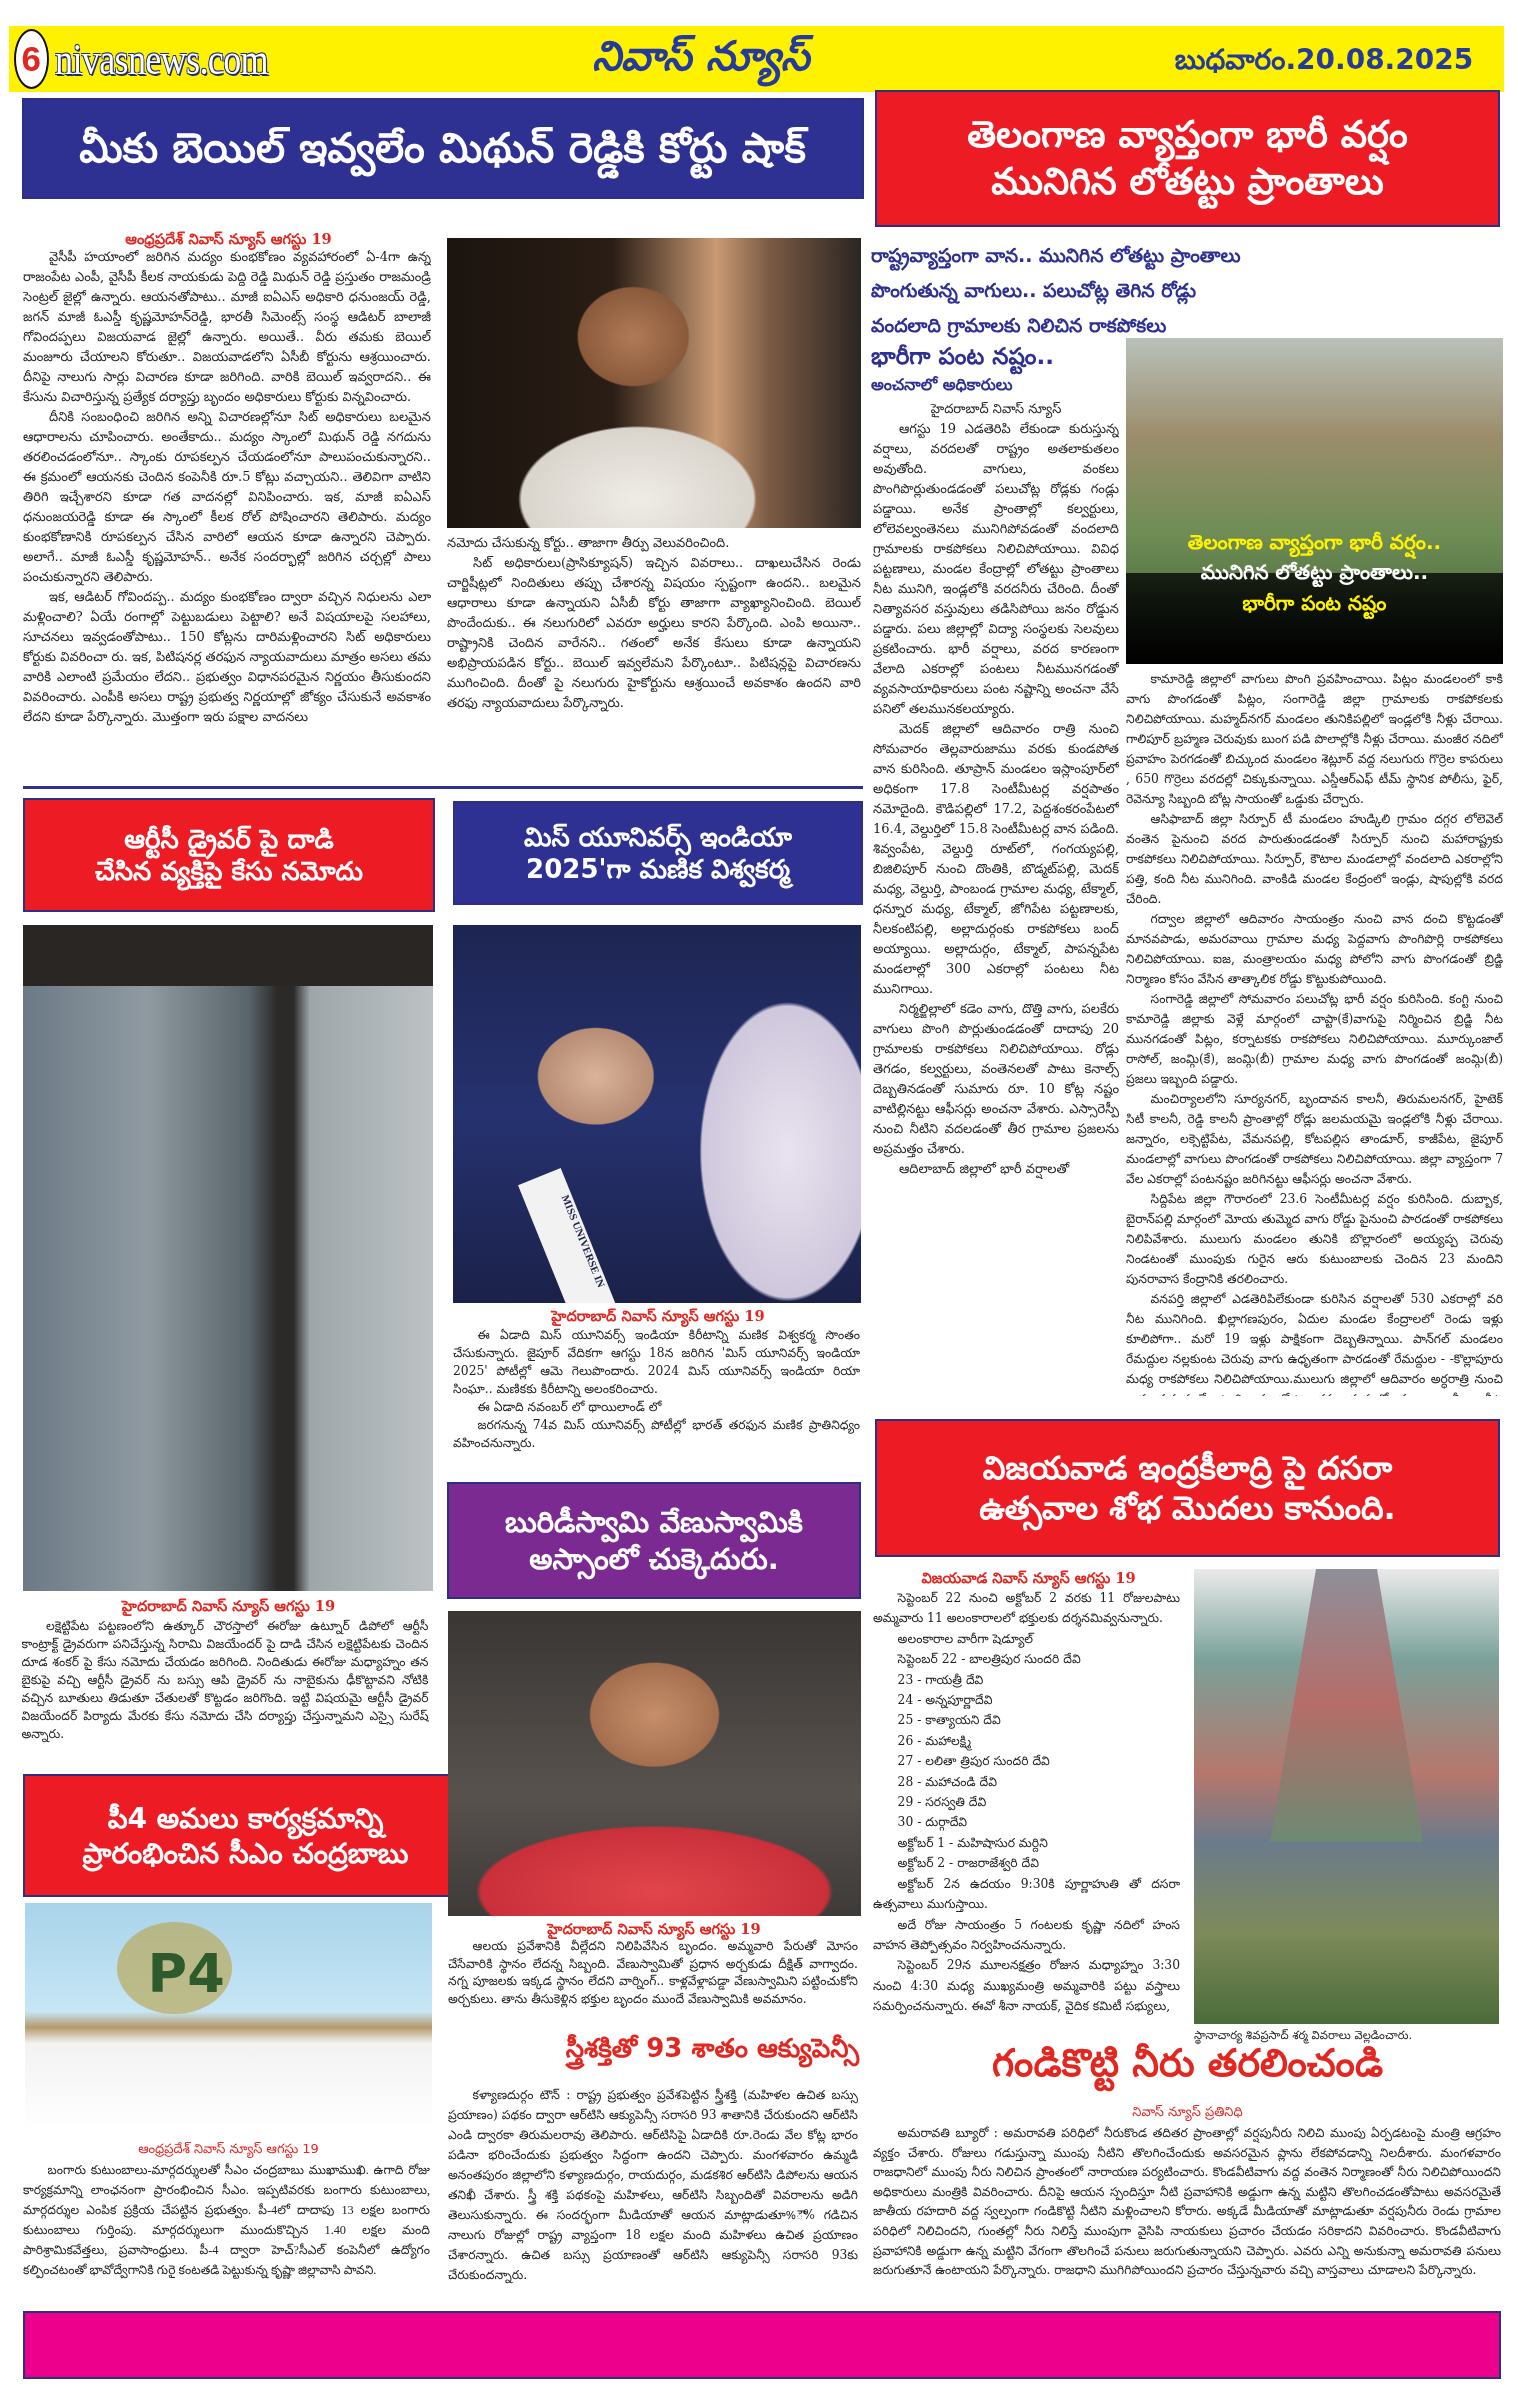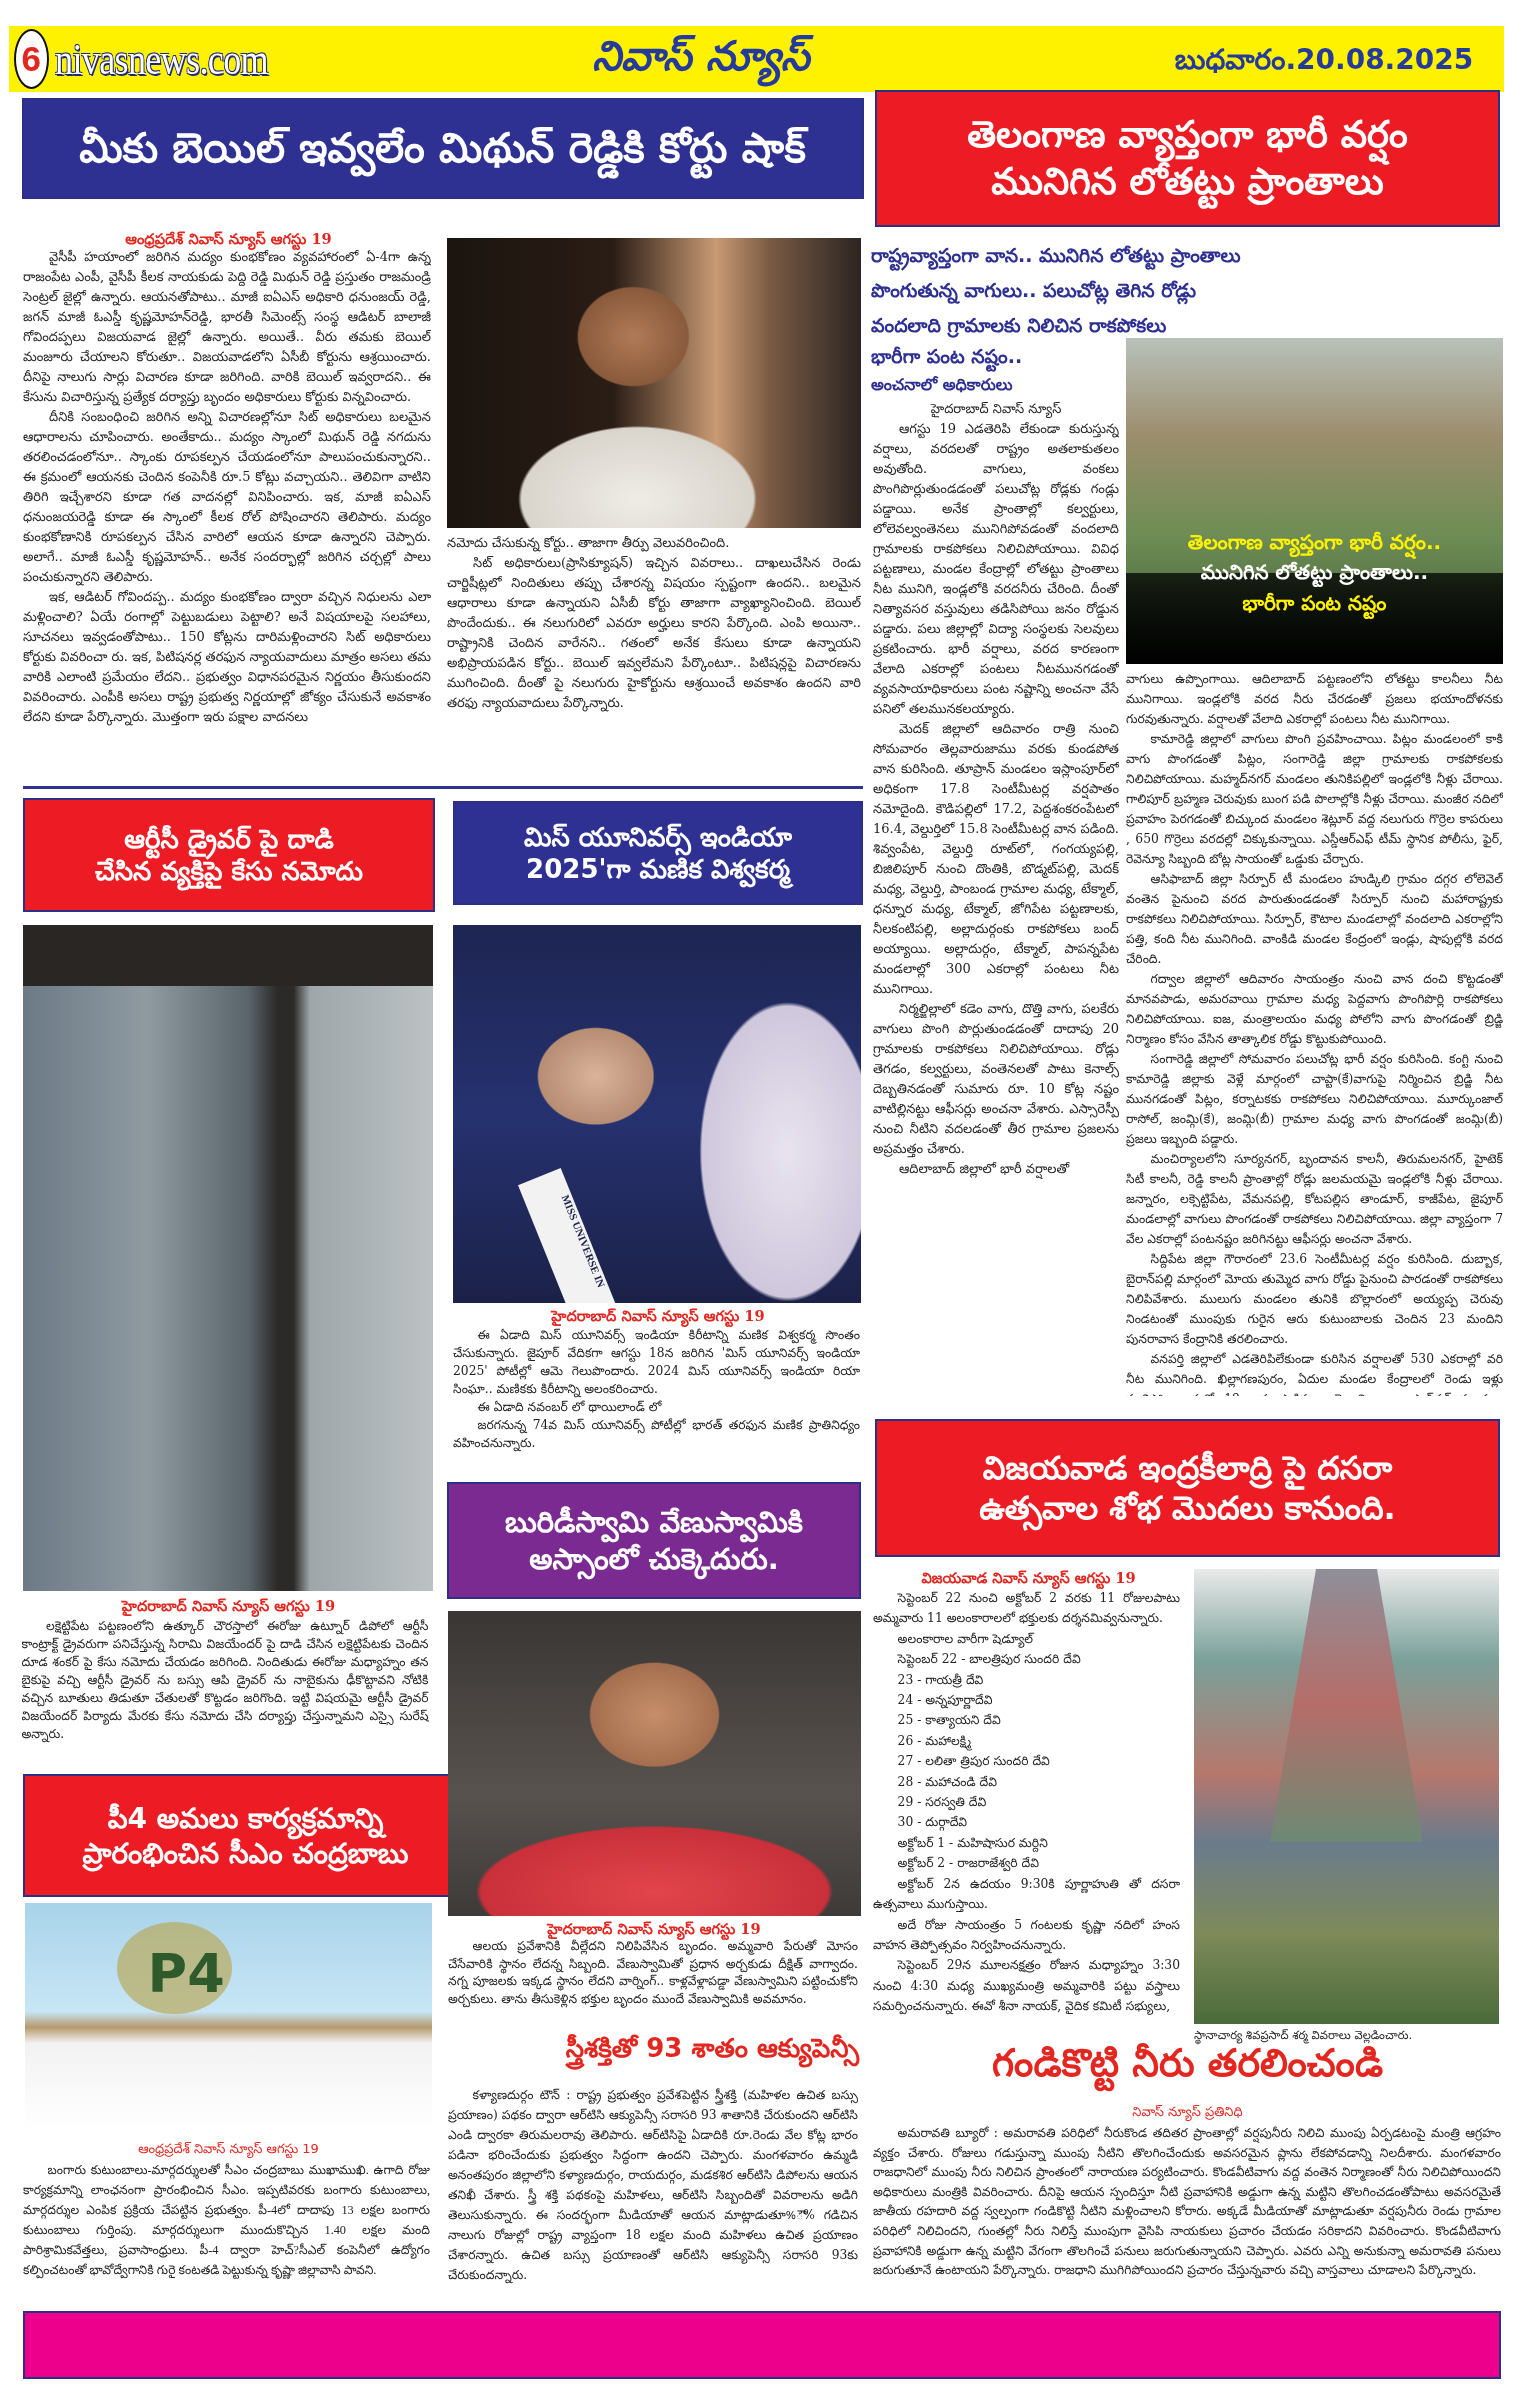--- a/index.html
+++ b/index.html
@@ -78,41 +78,40 @@
   <span>తెలంగాణ వ్యాప్తంగా భారీ వర్షం</span>
   <span>మునిగిన లోతట్టు ప్రాంతాలు</span>
 </div>
 
 <div class="abs" style="left:871px; top:238px; width:430px; color:#2e3192; font-weight:bold; font-size:19px; line-height:35px;">
   <div>రాష్ట్రవ్యాప్తంగా వాన.. మునిగిన లోతట్టు ప్రాంతాలు</div>
   <div>పొంగుతున్న వాగులు.. పలుచోట్ల తెగిన రోడ్లు</div>
   <div>వందలాది గ్రామాలకు నిలిచిన రాకపోకలు</div>
 </div>
 <div class="abs" style="left:871px; top:341px; width:199px; color:#2e3192; font-weight:bold;">
-  <div style="font-size:19px; line-height:31px;">భారీగా పంట నష్టం..</div>
+  <div style="font-size:23px; line-height:31px;">భారీగా పంట నష్టం..</div>
   <div style="font-size:16px; line-height:26px;">అంచనాలో అధికారులు</div>
 </div>
 
 <div class="abs photo ph-rain" style="left:1126px; top:338px; width:377px; height:326px;">
   <div class="band"></div>
   <div class="overlay-text" style="top:192px; color:#fff200; font-size:20px;">తెలంగాణ వ్యాప్తంగా భారీ వర్షం..</div>
   <div class="overlay-text" style="top:222px; color:#ffffff; font-size:20px;">మునిగిన లోతట్టు ప్రాంతాలు..</div>
   <div class="overlay-text" style="top:253px; color:#fff200; font-size:20px;">భారీగా పంట నష్టం</div>
 </div>
 
 <div class="abs body" style="left:873px; top:399px; width:246px; height:997px; overflow:hidden; font-size:13px; line-height:20px;">
   <p style="text-align:center; text-indent:0;">హైదరాబాద్ నివాస్ న్యూస్</p>
   <p>ఆగస్టు 19 ఎడతెరిపి లేకుండా కురుస్తున్న వర్షాలు, వరదలతో రాష్ట్రం అతలాకుతలం అవుతోంది. వాగులు, వంకలు పొంగిపొర్లుతుండడంతో పలుచోట్ల రోడ్లకు గండ్లు పడ్డాయి. అనేక ప్రాంతాల్లో కల్వర్టులు, లోలెవల్వంతెనలు మునిగిపోవడంతో వందలాది గ్రామాలకు రాకపోకలు నిలిచిపోయాయి. వివిధ పట్టణాలు, మండల కేంద్రాల్లో లోతట్టు ప్రాంతాలు నీట మునిగి, ఇండ్లలోకి వరదనీరు చేరింది. దీంతో నిత్యావసర వస్తువులు తడిసిపోయి జనం రోడ్డున పడ్డారు. పలు జిల్లాల్లో విద్యా సంస్థలకు సెలవులు ప్రకటించారు. భారీ వర్షాలు, వరద కారణంగా వేలాది ఎకరాల్లో పంటలు నీటమునగడంతో వ్యవసాయాధికారులు పంట నష్టాన్ని అంచనా వేసే పనిలో తలమునకలయ్యారు.</p>
   <p>మెదక్ జిల్లాలో ఆదివారం రాత్రి నుంచి సోమవారం తెల్లవారుజాము వరకు కుండపోత వాన కురిసింది. తూప్రాన్ మండలం ఇస్లాంపూర్‌లో అధికంగా 17.8 సెంటీమీటర్ల వర్షపాతం నమోదైంది. కౌడిపల్లిలో 17.2, పెద్దశంకరంపేటలో 16.4, వెల్దుర్తిలో 15.8 సెంటీమీటర్ల వాన పడింది. శివ్వంపేట, వెల్దుర్తి రూట్‌లో, గంగయ్యపల్లి, బిజిలిపూర్ నుంచి దొంతికి, బొడ్మట్‌పల్లి, మెదక్ మధ్య, వెల్దుర్తి, పాంబండ గ్రామాల మధ్య, టేక్మాల్, ధన్నూర మధ్య, టేక్మాల్, జోగిపేట పట్టణాలకు, నీలకంటిపల్లి, అల్లాదుర్గంకు రాకపోకలు బంద్ అయ్యాయి. అల్లాదుర్గం, టేక్మాల్, పాపన్నపేట మండలాల్లో 300 ఎకరాల్లో పంటలు నీట మునిగాయి.</p>
   <p>నిర్మల్జిల్లాలో కడెం వాగు, దొత్తి వాగు, పలకేరు వాగులు పొంగి పొర్లుతుండడంతో దాదాపు 20 గ్రామాలకు రాకపోకలు నిలిచిపోయాయి. రోడ్లు తెగడం, కల్వర్టులు, వంతెనలతో పాటు కెనాల్స్ దెబ్బతినడంతో సుమారు రూ. 10 కోట్ల నష్టం వాటిల్లినట్టు ఆఫీసర్లు అంచనా వేశారు. ఎస్సారెస్పీ నుంచి నీటిని వదలడంతో తీర గ్రామాల ప్రజలను అప్రమత్తం చేశారు.</p>
   <p>ఆదిలాబాద్ జిల్లాలో భారీ వర్షాలతో</p>
 </div>
 
 <div class="abs body" style="left:1126px; top:669px; width:377px; height:727px; overflow:hidden; font-size:12.3px; line-height:20px;">
-  <p class="noind">వాగులు ఉప్పొంగాయి. ఆదిలాబాద్ పట్టణంలోని లోతట్టు కాలనీలు నీట మునిగాయి. ఇండ్లలోకి వరద నీరు చేరడంతో ప్రజలు భయాందోళనకు గురవుతున్నారు. వర్షాలతో వేలాది ఎకరాల్లో పంటలు నీట మునిగాయి.</p>
   <p>కామారెడ్డి జిల్లాలో వాగులు పొంగి ప్రవహించాయి. పిట్లం మండలంలో కాకి వాగు పొంగడంతో పిట్లం, సంగారెడ్డి జిల్లా గ్రామాలకు రాకపోకలకు నిలిచిపోయాయి. మహ్మద్‌నగర్ మండలం తునికిపల్లిలో ఇండ్లలోకి నీళ్లు చేరాయి. గాలిపూర్ బ్రహ్మణ చెరువుకు బుంగ పడి పొలాల్లోకి నీళ్లు చేరాయి. మంజీర నదిలో ప్రవాహం పెరగడంతో బిచ్కుంద మండలం శెట్లూర్ వద్ద నలుగురు గొర్రెల కాపరులు , 650 గొర్రెలు వరదల్లో చిక్కుకున్నాయి. ఎస్డీఆర్ఎఫ్ టీమ్ స్థానిక పోలీసు, ఫైర్, రెవెన్యూ సిబ్బంది బోట్ల సాయంతో ఒడ్డుకు చేర్చారు.</p>
   <p>ఆసిఫాబాద్ జిల్లా సిర్పూర్ టీ మండలం హుడ్కిలి గ్రామం దగ్గర లోలెవెల్ వంతెన పైనుంచి వరద పారుతుండడంతో సిర్పూర్ నుంచి మహారాష్ట్రకు రాకపోకలు నిలిచిపోయాయి. సిర్పూర్, కౌటాల మండలాల్లో వందలాది ఎకరాల్లోని పత్తి, కంది నీట మునిగింది. వాంకిడి మండల కేంద్రంలో ఇండ్లు, షాపుల్లోకి వరద చేరింది.</p>
   <p>గద్వాల జిల్లాలో ఆదివారం సాయంత్రం నుంచి వాన దంచి కొట్టడంతో మానవపాడు, అమరవాయి గ్రామాల మధ్య పెద్దవాగు పొంగిపొర్లి రాకపోకలు నిలిచిపోయాయి. ఐజ, మంత్రాలయం మధ్య పోలోని వాగు పొంగడంతో బ్రిడ్జి నిర్మాణం కోసం వేసిన తాత్కాలిక రోడ్డు కొట్టుకుపోయింది.</p>
   <p>సంగారెడ్డి జిల్లాలో సోమవారం పలుచోట్ల భారీ వర్షం కురిసింది. కంగ్టి నుంచి కామారెడ్డి జిల్లాకు వెళ్లే మార్గంలో చాప్టా(కే)వాగుపై నిర్మించిన బ్రిడ్జి నీట మునగడంతో పిట్లం, కర్నాటకకు రాకపోకలు నిలిచిపోయాయి. మూర్కుంజాల్ రాసోల్, జంమ్గి(కే), జంమ్గి(బీ) గ్రామాల మధ్య వాగు పొంగడంతో జంమ్గి(బీ) ప్రజలు ఇబ్బంది పడ్డారు.</p>
   <p>మంచిర్యాలలోని సూర్యనగర్, బృందావన కాలనీ, తిరుమలనగర్, హైటెక్ సిటీ కాలనీ, రెడ్డి కాలనీ ప్రాంతాల్లో రోడ్లు జలమయమై ఇండ్లలోకి నీళ్లు చేరాయి. జన్నారం, లక్సెట్టిపేట, వేమనపల్లి, కోటపల్లిస తాండూర్, కాజీపేట, జైపూర్ మండలాల్లో వాగులు పొంగడంతో రాకపోకలు నిలిచిపోయాయి. జిల్లా వ్యాప్తంగా 7 వేల ఎకరాల్లో పంటనష్టం జరిగినట్టు ఆఫీసర్లు అంచనా వేశారు.</p>
   <p>సిద్దిపేట జిల్లా గౌరారంలో 23.6 సెంటీమీటర్ల వర్షం కురిసింది. దుబ్బాక, బైరాన్‌పల్లి మార్గంలో మోయ తుమ్మెద వాగు రోడ్డు పైనుంచి పారడంతో రాకపోకలు నిలిపివేశారు. ములుగు మండలం తునికి బొల్లారంలో అయ్యప్ప చెరువు నిండటంతో ముంపుకు గురైన ఆరు కుటుంబాలకు చెందిన 23 మందిని పునరావాస కేంద్రానికి తరలించారు.</p>
   <p>వనపర్తి జిల్లాలో ఎడతెరిపిలేకుండా కురిసిన వర్షాలతో 530 ఎకరాల్లో వరి నీట మునిగింది. ఖిల్లాగణపురం, ఏదుల మండల కేంద్రాలలో రెండు ఇళ్లు కూలిపోగా.. మరో 19 ఇళ్లు పాక్షికంగా దెబ్బతిన్నాయి. పాన్‌గల్ మండలం రేమద్దుల నల్లకుంట చెరువు వాగు ఉధృతంగా పారడంతో రేమద్దుల - -కొల్లాపూరు మధ్య రాకపోకలు నిలిచిపోయాయి.ములుగు జిల్లాలో ఆదివారం అర్ధరాత్రి నుంచి వాన పడుతూనే ఉంది. మంగపేట, కమలాపురంలో పలు కాలనీలు నీట మునిగాయి. కల్వర్టులు, బ్రిడ్జిల పైనుంచి వరద పారుతుండడంతో వందకు పైగా గ్రామాలకు రాకపోకలు బంద్ అయ్యాయి. తాడ్వాయి మండలం కాల్వపల్లిలో వరదలో కొట్టుకుపోయి సోలం గౌరమ్మ అనే మహిళ మృతి చెందింది.</p>
 </div>
 
 <div class="abs hbox red" style="left:23px; top:798px; width:412px; height:114px; font-size:26px; flex-direction:column;">

